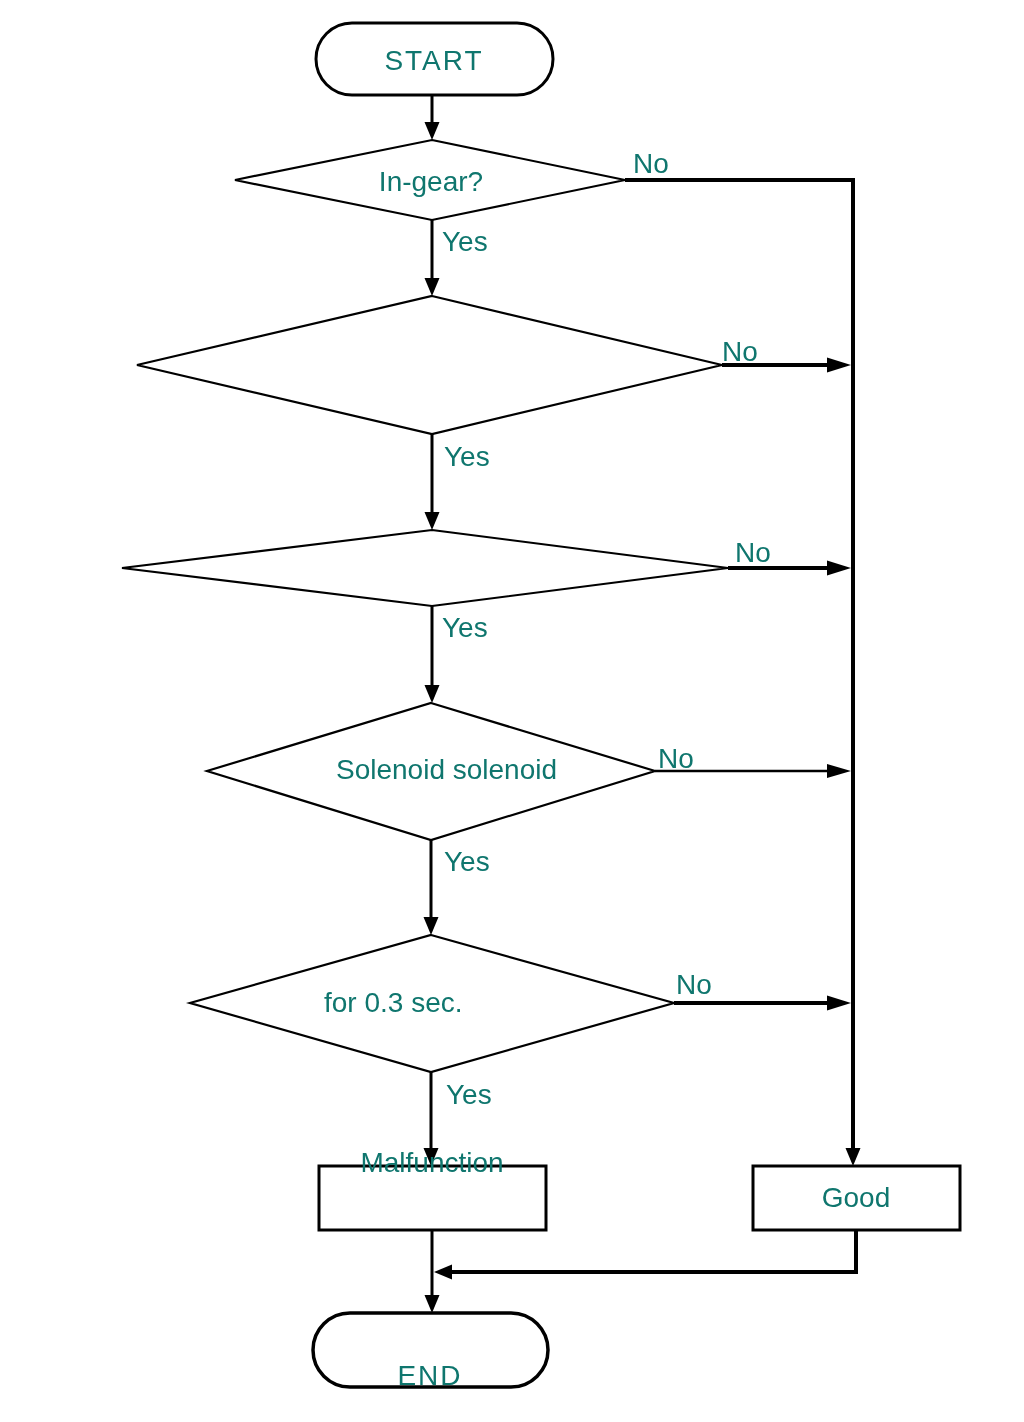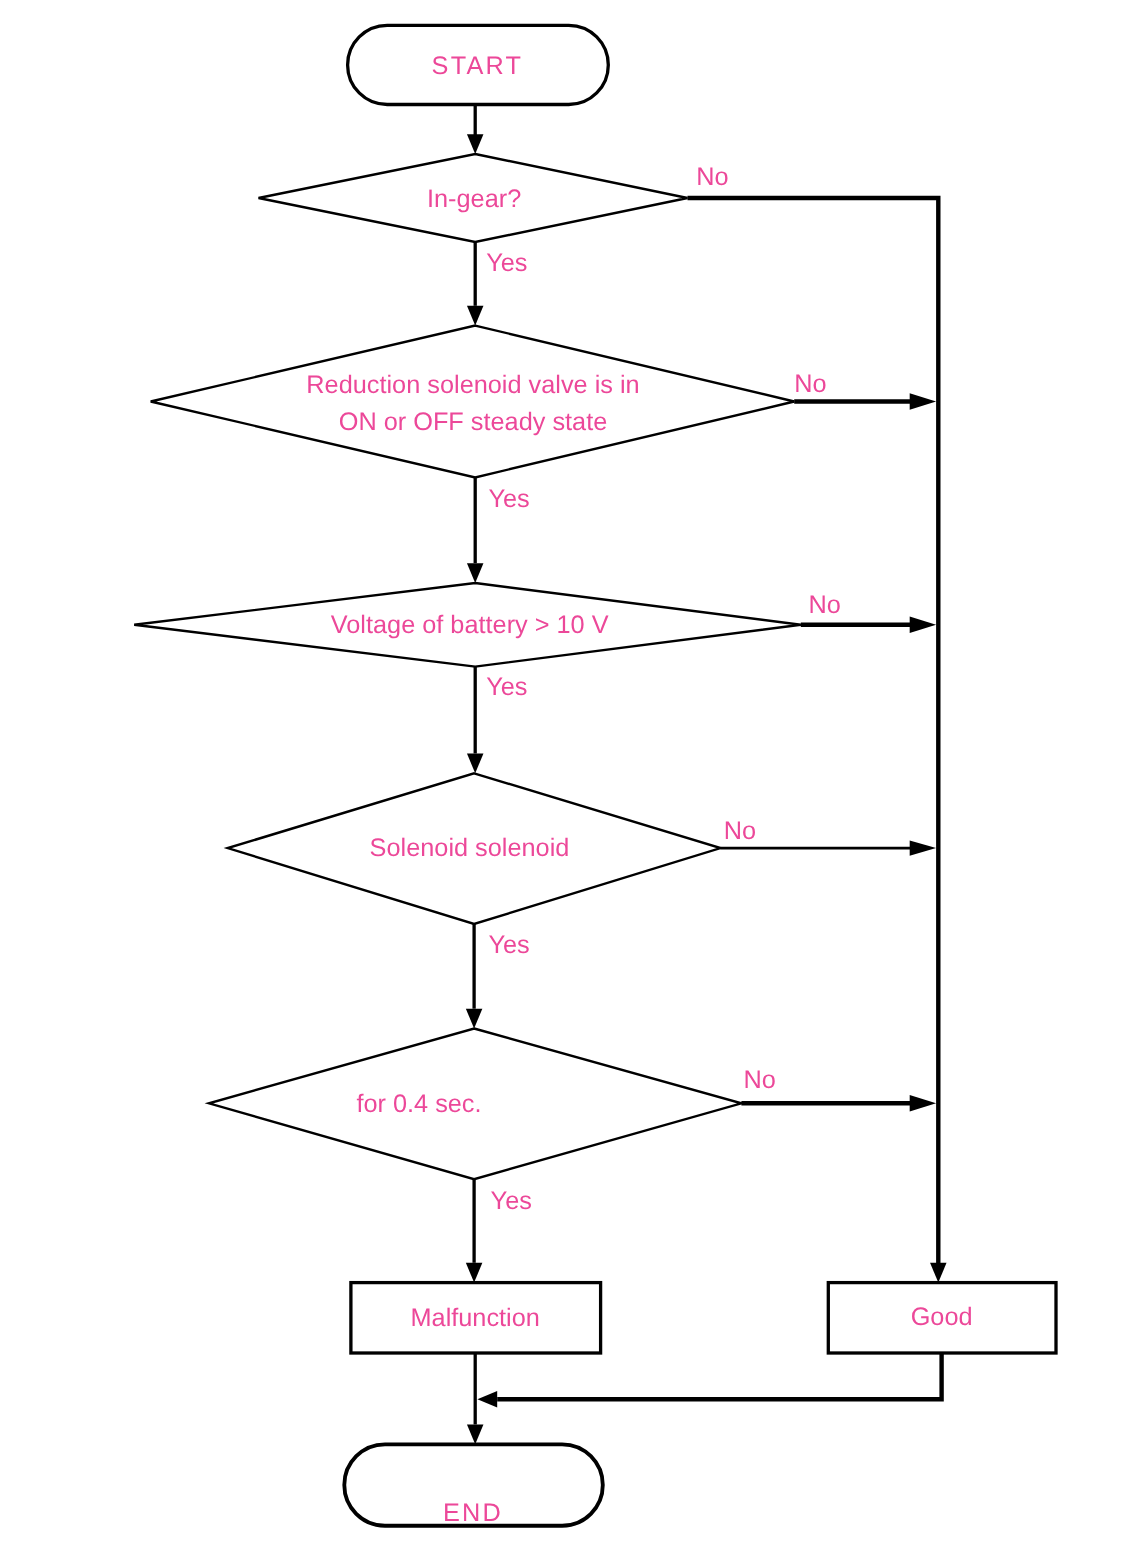--- a/index.html
+++ b/index.html
@@ -1,19 +1,19 @@
 <!DOCTYPE html>
 <html><head>
 <meta charset="utf-8">
 <style>
   html,body{margin:0;padding:0;background:#ffffff;}
   #stage{position:relative;width:1024px;height:1422px;background:#ffffff;overflow:hidden;
          font-family:"Liberation Sans","DejaVu Sans",sans-serif;color:#000;}
   #flow-svg{position:absolute;left:0;top:0;}
-  .lbl{position:absolute;font-size:23px;line-height:1.25;color:#ec4899;white-space:nowrap;}
+  .lbl{position:absolute;font-size:28px;line-height:1.25;color:#0f766e;white-space:nowrap;}
   .center{transform:translate(-50%,-50%);text-align:center;}
   .vcenter{transform:translateY(-50%);text-align:left;}
   .terminal{letter-spacing:2px;}
   .ml{line-height:34px;}
 </style>
 </head>
 <body>
 
 <div id="stage">
 
@@ -62,36 +62,31 @@
       <rect x="319" y="1166" width="227" height="64" stroke-width="3"></rect>
       <rect x="753" y="1166" width="207" height="64" stroke-width="3"></rect>
       <rect x="313" y="1313" width="235" height="74" rx="37" ry="37" stroke-width="3.5"></rect>
     </g>
   </svg>
 
   <div class="lbl center terminal" style="left:434px;top:60px;">START</div>
 
   <div class="lbl center" style="left:431px;top:181px;text-align:right;">In-gear?</div>
 
-  <div class="lbl center ml" style="left:430px;top:366px;">
-    <div>Reduction solenoid valve is in</div>
-    <div>ON or OFF steady state</div>
-  </div>
 
-  <div class="lbl center" style="left:427px;top:568px;">Voltage of battery &gt; 10 V</div>
 
   <div class="lbl vcenter ml" style="left:336px;top:770px;">
     <div>Solenoid solenoid</div>
   </div>
 
   <div class="lbl vcenter ml" style="left:324px;top:1003px;">
-    <div>for 0.4 sec.</div>
+    <div>for 0.3 sec.</div>
   </div>
 
-  <div class="lbl center" style="left:432px;top:1198px;">Malfunction</div>
+  <div class="lbl center" style="left:432px;top:1162px;">Malfunction</div>
 
   <div class="lbl center" style="left:856px;top:1197px;">Good</div>
 
   <div class="lbl center terminal" style="left:430px;top:1375px;">END</div>
 
   <div class="lbl" style="left:633px;top:146px;">No</div>
   <div class="lbl" style="left:442px;top:224px;">Yes</div>
 
   <div class="lbl" style="left:722px;top:334px;">No</div>
   <div class="lbl" style="left:444px;top:439px;">Yes</div>

